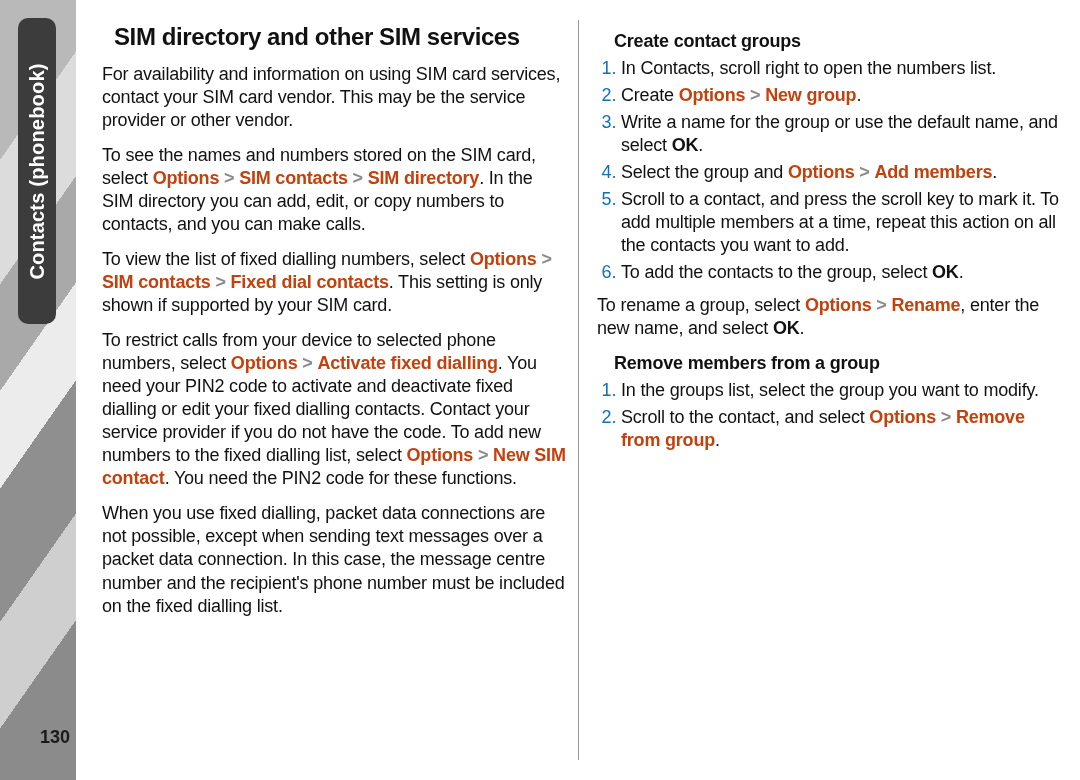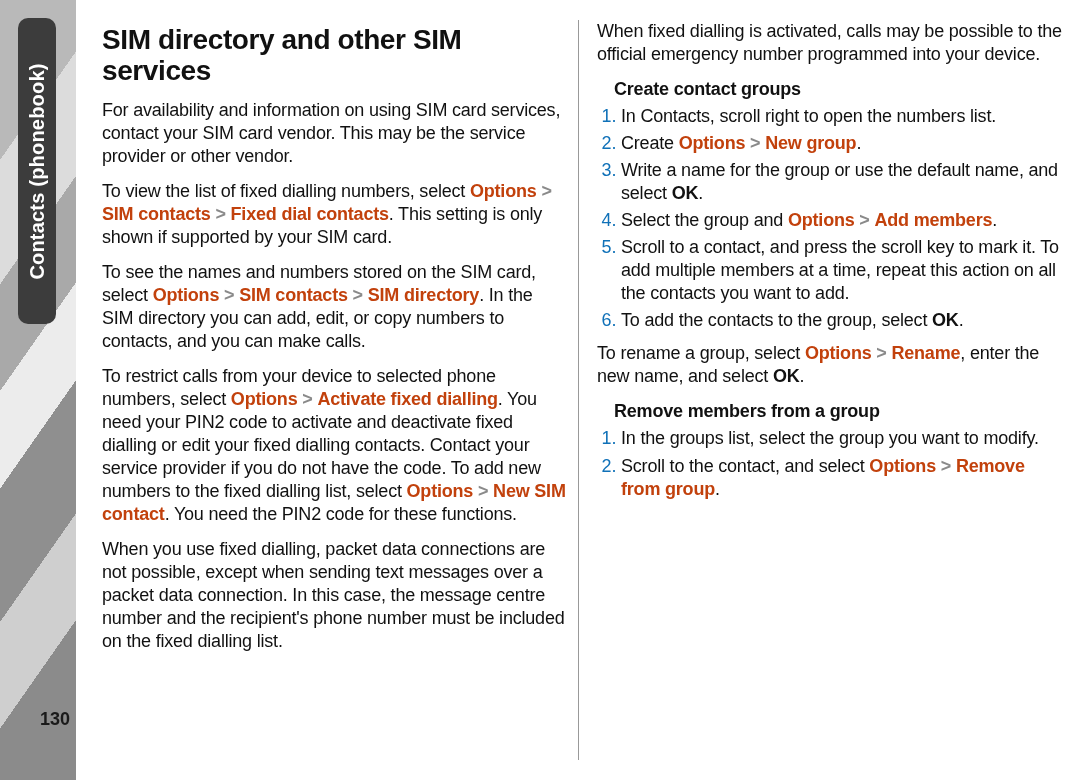--- a/index.html
+++ b/index.html
@@ -29,21 +29,21 @@
         #a9a9a9 32% 44%,
         #ececec 44% 55%,
         #8f8f8f 55% 70%,
         #cfcfcf 70% 82%,
         #8b8b8b 82% 100%);
     flex: 0 0 76px;
     position: relative;
   }
   .page-number {
     position: absolute;
-    bottom: 50px;
+    bottom: 32px;
     right: 6px;
     font-weight: 700;
     font-size: 18px;
     color: #1a1a1a;
   }
   
   .side-tab {
     position: absolute;
     left: 18px;
     top: 18px;
@@ -74,23 +74,23 @@
     padding: 0 10px;
     font-size: 18px;
     line-height: 1.28;
     letter-spacing: -0.2px;
   }
   .col + .col {
     border-left: 1px solid #999;
     padding-left: 18px;
   }
   h1 {
-    font-size: 28px;
+    font-size: 24px;
     font-weight: 800;
-    margin: 4px 0 12px 0;
+    margin: 4px 0 12px 12px;
     line-height: 1.12;
     letter-spacing: -0.4px;
   }
   h2.sub {
     font-size: 18px;
     font-weight: 700;
     margin: 10px 0 4px 17px;
   }
   p {
     margin: 0 0 12px 0;
@@ -131,52 +131,51 @@
   </div>
 
   <div class="content">
 
     <div class="col">
       <h1>SIM directory and other SIM services</h1>
 
       <p>For availability and information on using SIM card services, contact your SIM card vendor. This may be the service provider or other vendor.</p>
 
       <p>
+        <span>To see the names and numbers stored on the SIM card, select </span>
+        <span class="menu">Options</span>
+        <span class="chev">&gt;</span>
+        <span class="menu">SIM contacts</span>
+        <span class="chev">&gt;</span>
+        <span class="menu">SIM directory</span><span>. In the SIM directory you can add, edit, or copy numbers to contacts, and you can make calls.</span>
+      </p>
+
+      <p>
         <span>To view the list of fixed dialling numbers, select </span>
         <span class="menu">Options</span>
         <span class="chev">&gt;</span>
         <span class="menu">SIM contacts</span>
         <span class="chev">&gt;</span>
         <span class="menu">Fixed dial contacts</span><span>. This setting is only shown if supported by your SIM card.</span>
-      </p>
-
-      <p>
-        <span>To see the names and numbers stored on the SIM card, select </span>
-        <span class="menu">Options</span>
-        <span class="chev">&gt;</span>
-        <span class="menu">SIM contacts</span>
-        <span class="chev">&gt;</span>
-        <span class="menu">SIM directory</span><span>. In the SIM directory you can add, edit, or copy numbers to contacts, and you can make calls.</span>
       </p>
 
       <p>
         <span>To restrict calls from your device to selected phone numbers, select </span>
         <span class="menu">Options</span>
         <span class="chev">&gt;</span>
         <span class="menu">Activate fixed dialling</span><span>. You need your PIN2 code to activate and deactivate fixed dialling or edit your fixed dialling contacts. Contact your service provider if you do not have the code. To add new numbers to the fixed dialling list, select </span>
         <span class="menu">Options</span>
         <span class="chev">&gt;</span>
         <span class="menu">New SIM contact</span><span>. You need the PIN2 code for these functions.</span>
       </p>
 
       <p>When you use fixed dialling, packet data connections are not possible, except when sending text messages over a packet data connection. In this case, the message centre number and the recipient's phone number must be included on the fixed dialling list.</p>
     </div>
 
     <div class="col">
-      <p>When fixed dialling is activated, calls may be possible to the official emergency number programmed into your device.</p>
 
 
       <h2 class="sub">Create contact groups</h2>
 
       <ol>
         <li>In Contacts, scroll right to open the numbers list.</li>
         <li>
           <span>Create </span>
           <span class="menu">Options</span>
           <span class="chev">&gt;</span>

